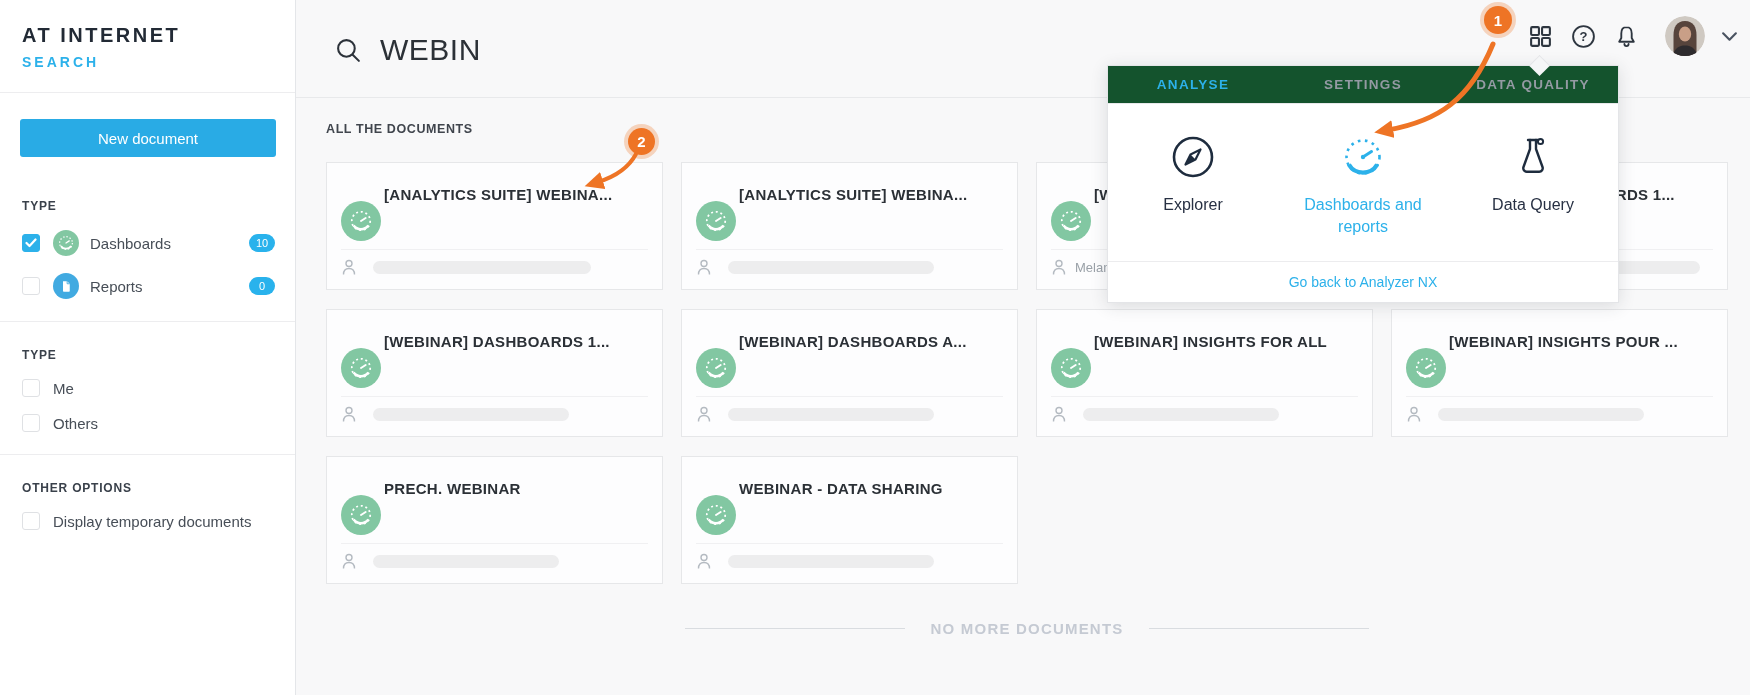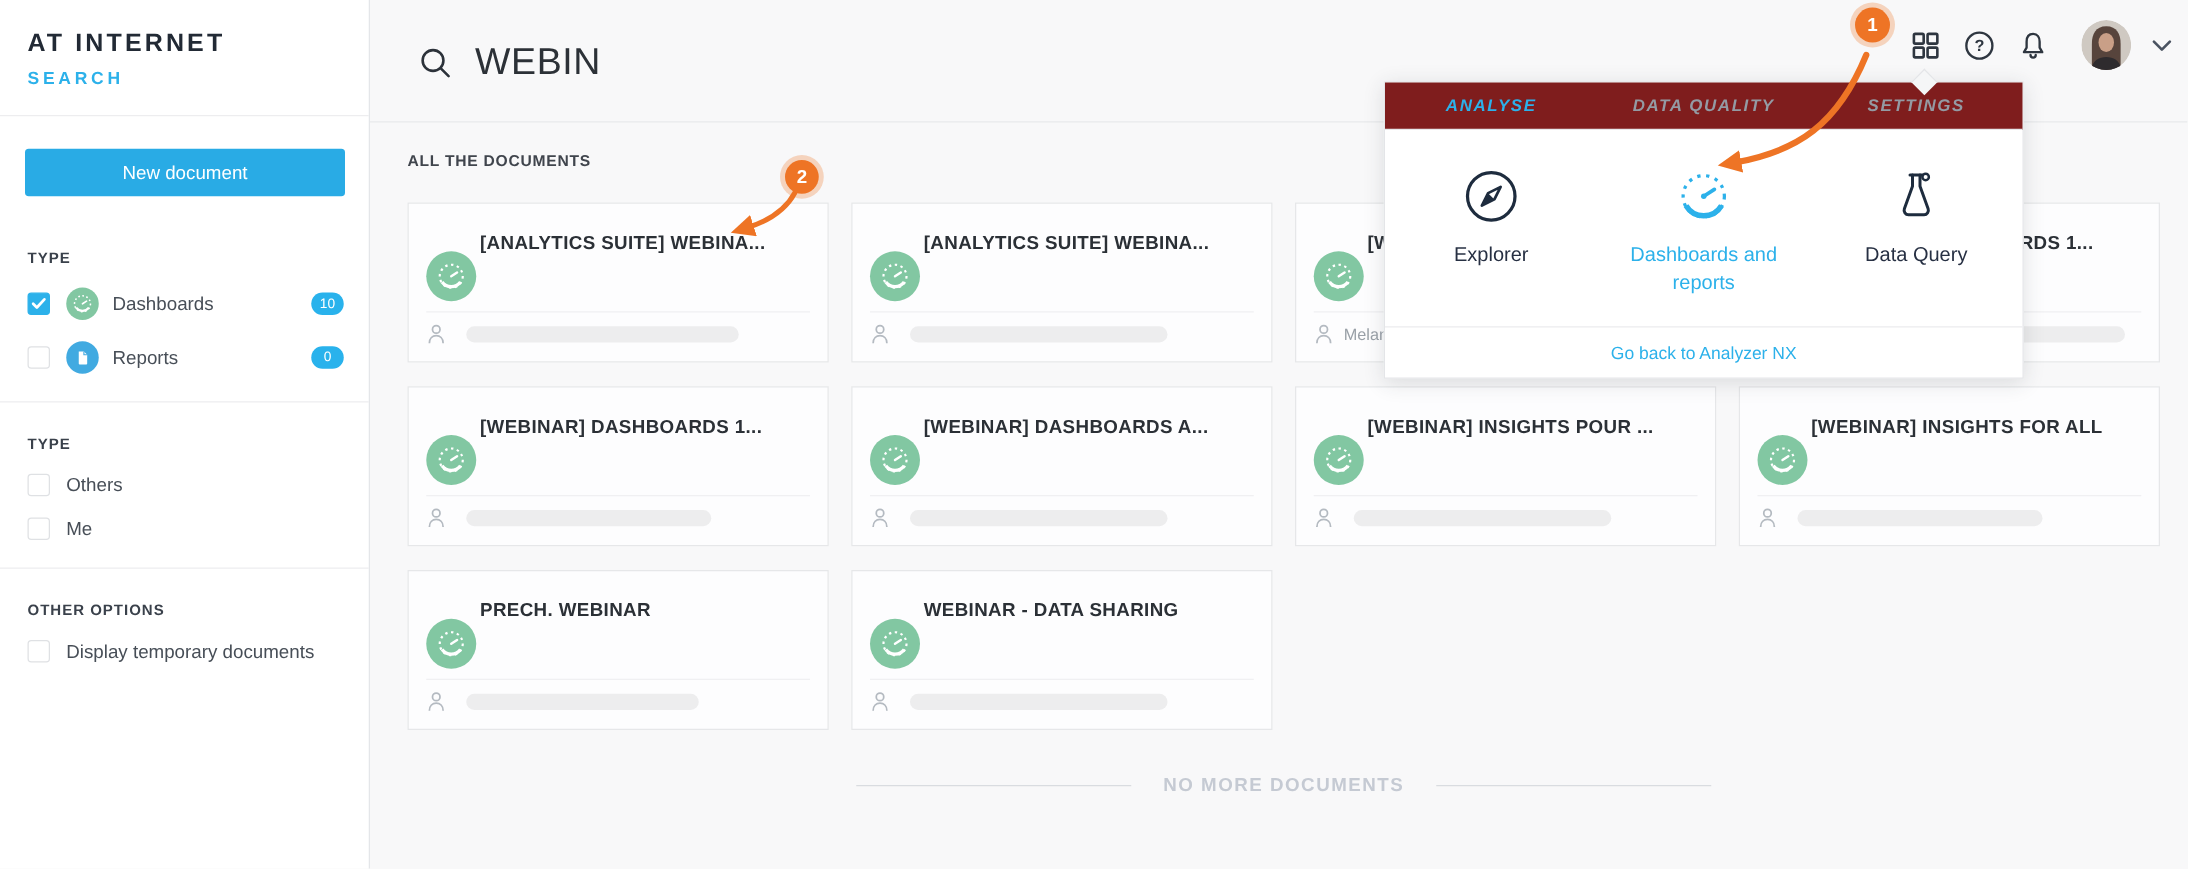--- a/index.html
+++ b/index.html
@@ -64,21 +64,21 @@
   .no-more { margin-top:36px; display:flex; align-items:center; justify-content:center; }
   .no-more-line { width:220px; height:1px; background:#d9dce0; }
   .no-more-text { margin:0 26px; font-size:15px; font-weight:700; letter-spacing:1.2px; color:#c5cad3; }
 
   
   .apps-panel { position:absolute; left:1107px; top:65px; width:512px; background:#fff;
     border:1px solid #e4e5e8; box-shadow:0 3px 16px rgba(40,50,60,.14); z-index:50; }
   .panel-caret { position:absolute; top:-8px; left:424px; width:15px; height:15px;
     background:#f5f6f7; border-left:1px solid #e4e5e8; border-top:1px solid #e4e5e8;
     transform:rotate(45deg); }
-  .panel-tabs { display:flex; background:#7f1d1d; border-bottom:1px solid #e7e8ea; height:38px;font-style:italic; }
+  .panel-tabs { display:flex; background:#14532d; border-bottom:1px solid #e7e8ea; height:38px; }
   .panel-tab { flex:1; display:flex; align-items:center; justify-content:center;
     font-size:13.5px; font-weight:600; letter-spacing:1.3px; color:#949aa3; cursor:pointer; }
   .panel-tab.active { color:#2cb1ea; }
   .panel-items { display:flex; padding:26px 0 24px 0; }
   .panel-item { flex:1; display:flex; flex-direction:column; align-items:center; cursor:pointer; }
   .panel-item-icon { height:54px; display:flex; align-items:center; justify-content:center; }
   .panel-item-label { margin-top:10px; width:156px; text-align:center; font-size:16px;
     font-weight:500; line-height:1.35; color:#273043; }
   .panel-item.active .panel-item-label { color:#2cb1ea; }
   .panel-footer { border-top:1px solid #ececee; height:41px; display:flex;
@@ -137,25 +137,25 @@
       </span>
       <span class="filter-label">Reports</span>
       <span class="count-badge">0</span>
     </div>
 
     <div class="divider-1"></div>
     <div class="sec-label lbl-owner">TYPE</div>
 
     <div class="filter-row">
       <span class="checkbox"></span>
-      <span class="filter-label owner-label">Others</span>
+      <span class="filter-label owner-label">Me</span>
     </div>
     <div class="filter-row">
       <span class="checkbox"></span>
-      <span class="filter-label owner-label">Me</span>
+      <span class="filter-label owner-label">Others</span>
     </div>
 
     <div class="divider-1"></div>
     <div class="sec-label lbl-other">OTHER OPTIONS</div>
 
     <div class="filter-row">
       <span class="checkbox"></span>
       <span class="filter-label owner-label">Display temporary documents</span>
     </div>
   </aside>
@@ -332,49 +332,49 @@
         </article>
 
         <article class="card">
           <span class="card-avatar">
               <svg width="26" height="26" viewBox="0 0 24 24" fill="none" stroke="#fff">
                 <circle cx="12" cy="12" r="8.5" stroke-width="1.6" stroke-dasharray="1.8 2.6"></circle>
                 <path d="M5.2 16.2 A8.5 8.5 0 0 0 18.8 16.2" stroke-width="2.4"></path>
                 <line x1="12" y1="12" x2="16.3" y2="9.2" stroke-width="1.8" stroke-linecap="round"></line>
               </svg>
             </span>
+          <h3 class="card-title">[WEBINAR] INSIGHTS FOR ALL</h3>
+          <div class="card-sep"></div>
+          <div class="card-owner">
+            <svg width="16" height="17" viewBox="0 0 16 17" fill="none" stroke="#b4bac1" stroke-width="1.4">
+                <circle cx="8" cy="4.5" r="3"></circle>
+                <path d="M2.5 15.5 c0-4 2.5-6 5.5-6 s5.5 2 5.5 6"></path>
+              </svg>
+            <span class="owner-name"></span>
+            <span class="owner-bar" style="width:196px"></span>
+          </div>
+        </article>
+
+        <article class="card">
+          <span class="card-avatar">
+              <svg width="26" height="26" viewBox="0 0 24 24" fill="none" stroke="#fff">
+                <circle cx="12" cy="12" r="8.5" stroke-width="1.6" stroke-dasharray="1.8 2.6"></circle>
+                <path d="M5.2 16.2 A8.5 8.5 0 0 0 18.8 16.2" stroke-width="2.4"></path>
+                <line x1="12" y1="12" x2="16.3" y2="9.2" stroke-width="1.8" stroke-linecap="round"></line>
+              </svg>
+            </span>
           <h3 class="card-title">[WEBINAR] INSIGHTS POUR ...</h3>
           <div class="card-sep"></div>
           <div class="card-owner">
             <svg width="16" height="17" viewBox="0 0 16 17" fill="none" stroke="#b4bac1" stroke-width="1.4">
                 <circle cx="8" cy="4.5" r="3"></circle>
                 <path d="M2.5 15.5 c0-4 2.5-6 5.5-6 s5.5 2 5.5 6"></path>
               </svg>
             <span class="owner-name"></span>
             <span class="owner-bar" style="width:206px"></span>
-          </div>
-        </article>
-
-        <article class="card">
-          <span class="card-avatar">
-              <svg width="26" height="26" viewBox="0 0 24 24" fill="none" stroke="#fff">
-                <circle cx="12" cy="12" r="8.5" stroke-width="1.6" stroke-dasharray="1.8 2.6"></circle>
-                <path d="M5.2 16.2 A8.5 8.5 0 0 0 18.8 16.2" stroke-width="2.4"></path>
-                <line x1="12" y1="12" x2="16.3" y2="9.2" stroke-width="1.8" stroke-linecap="round"></line>
-              </svg>
-            </span>
-          <h3 class="card-title">[WEBINAR] INSIGHTS FOR ALL</h3>
-          <div class="card-sep"></div>
-          <div class="card-owner">
-            <svg width="16" height="17" viewBox="0 0 16 17" fill="none" stroke="#b4bac1" stroke-width="1.4">
-                <circle cx="8" cy="4.5" r="3"></circle>
-                <path d="M2.5 15.5 c0-4 2.5-6 5.5-6 s5.5 2 5.5 6"></path>
-              </svg>
-            <span class="owner-name"></span>
-            <span class="owner-bar" style="width:196px"></span>
           </div>
         </article>
 
         <article class="card">
           <span class="card-avatar">
               <svg width="26" height="26" viewBox="0 0 24 24" fill="none" stroke="#fff">
                 <circle cx="12" cy="12" r="8.5" stroke-width="1.6" stroke-dasharray="1.8 2.6"></circle>
                 <path d="M5.2 16.2 A8.5 8.5 0 0 0 18.8 16.2" stroke-width="2.4"></path>
                 <line x1="12" y1="12" x2="16.3" y2="9.2" stroke-width="1.8" stroke-linecap="round"></line>
               </svg>
@@ -418,22 +418,22 @@
         <span class="no-more-text">NO MORE DOCUMENTS</span>
         <span class="no-more-line"></span>
       </div>
     </section>
   </main>
 
   <div class="apps-panel">
     <div class="panel-caret"></div>
     <div class="panel-tabs">
       <div class="panel-tab active">ANALYSE</div>
+      <div class="panel-tab">SETTINGS</div>
       <div class="panel-tab">DATA QUALITY</div>
-      <div class="panel-tab">SETTINGS</div>
     </div>
     <div class="panel-items">
       <div class="panel-item">
         <span class="panel-item-icon">
           <svg width="46" height="46" viewBox="0 0 46 46" fill="none" stroke="#1e2c3e">
               <circle cx="23" cy="23" r="19" stroke-width="2.6"></circle>
               <path d="M15.5 30.5 L20.5 20.5 L30.5 15.5 L25.5 25.5 Z" stroke-width="2.2" stroke-linejoin="round"></path>
               <path d="M15.5 30.5 L20.5 20.5 L25.5 25.5 Z" fill="#1e2c3e" stroke="none"></path>
             </svg>
         </span>

